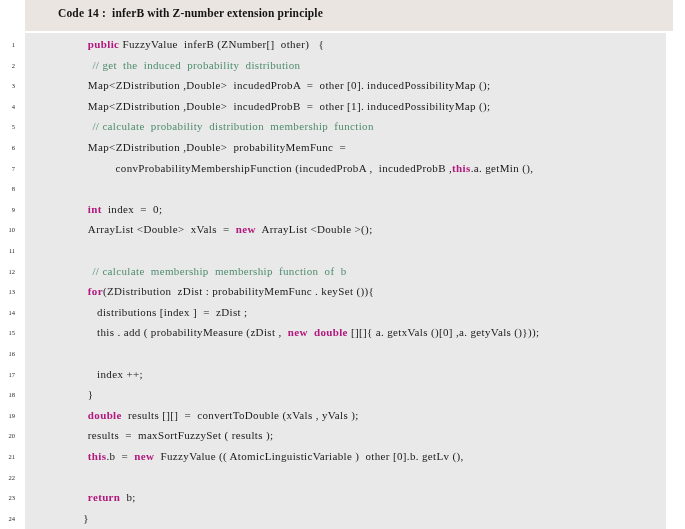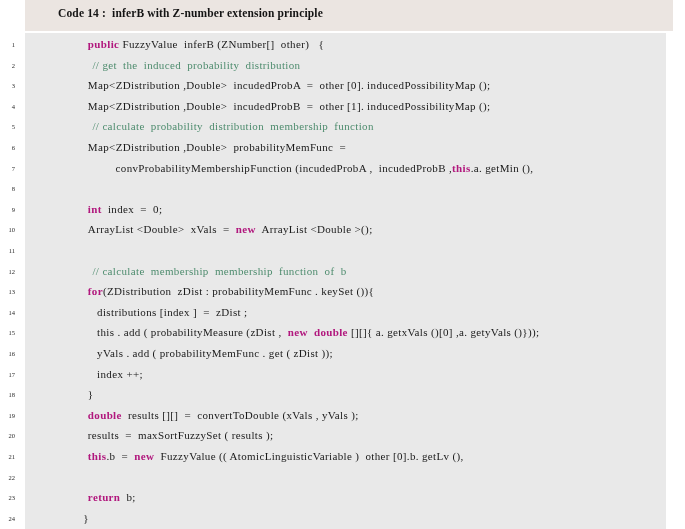--- a/index.html
+++ b/index.html
@@ -128,21 +128,20 @@
     <div class="code-line" style="top: 61.8px;"><span class="txt" style="left: 25.86px;"><span class="pln">Map&lt;ZDistribution ,Double&gt;  incudedProbB  =  other [1]. inducedPossibilityMap ();</span></span></div>
     <div class="code-line" style="top: 82.4px;"><span class="txt" style="left: 30.48px;"><span class="cmt">// calculate  probability  distribution  membership  function</span></span></div>
     <div class="code-line" style="top: 103px;"><span class="txt" style="left: 25.86px;"><span class="pln">Map&lt;ZDistribution ,Double&gt;  probabilityMemFunc  =</span></span></div>
     <div class="code-line" style="top: 123.6px;"><span class="txt" style="left: 53.58px;"><span class="pln">convProbabilityMembershipFunction (incudedProbA ,  incudedProbB ,</span><span class="kw">this</span><span class="pln">.a. getMin (),</span></span></div>
     <div class="code-line" style="top: 164.8px;"><span class="txt" style="left: 25.86px;"><span class="kw">int</span><span class="pln">  index  =  0;</span></span></div>
     <div class="code-line" style="top: 185.4px;"><span class="txt" style="left: 25.86px;"><span class="pln">ArrayList &lt;Double&gt;  xVals  =  </span><span class="kw">new</span><span class="pln">  ArrayList &lt;Double &gt;();</span></span></div>
     <div class="code-line" style="top: 226.6px;"><span class="txt" style="left: 30.48px;"><span class="cmt">// calculate  membership  membership  function  of  b</span></span></div>
     <div class="code-line" style="top: 247.2px;"><span class="txt" style="left: 25.86px;"><span class="kw">for</span><span class="pln">(ZDistribution  zDist : probabilityMemFunc . keySet ()){</span></span></div>
     <div class="code-line" style="top: 267.8px;"><span class="txt" style="left: 35.1px;"><span class="pln">distributions [index ]  =  zDist ;</span></span></div>
     <div class="code-line" style="top: 288.4px;"><span class="txt" style="left: 35.1px;"><span class="pln">this . add ( probabilityMeasure (zDist ,  </span><span class="kw">new  double</span><span class="pln"> [][]{ a. getxVals ()[0] ,a. getyVals ()}));</span></span></div>
-    <div class="code-line" style="top: 309px;"><span class="txt" style="left: 35.1px;"><span class="pln">yVals . add ( probabilityMemFunc . get ( zDist ));</span></span></div>
     <div class="code-line" style="top: 329.6px;"><span class="txt" style="left: 35.1px;"><span class="pln">index ++;</span></span></div>
     <div class="code-line" style="top: 350.2px;"><span class="txt" style="left: 25.86px;"><span class="pln">}</span></span></div>
     <div class="code-line" style="top: 370.8px;"><span class="txt" style="left: 25.86px;"><span class="kw">double</span><span class="pln">  results [][]  =  convertToDouble (xVals , yVals );</span></span></div>
     <div class="code-line" style="top: 391.4px;"><span class="txt" style="left: 25.86px;"><span class="pln">results  =  maxSortFuzzySet ( results );</span></span></div>
     <div class="code-line" style="top: 412px;"><span class="txt" style="left: 25.86px; text-align: right;"><span class="kw">this</span><span class="pln">.b  =  </span><span class="kw">new</span><span class="pln">  FuzzyValue (( AtomicLinguisticVariable )  other [0].b. getLv (),</span></span></div>
     <div class="code-line" style="top: 453.2px;"><span class="txt" style="left: 25.86px;"><span class="kw">return</span><span class="pln">  b;</span></span></div>
     <div class="code-line" style="top: 473.8px;"><span class="txt" style="left: 21.24px;"><span class="pln">}</span></span></div>
   </div>
 
 </body></html>

